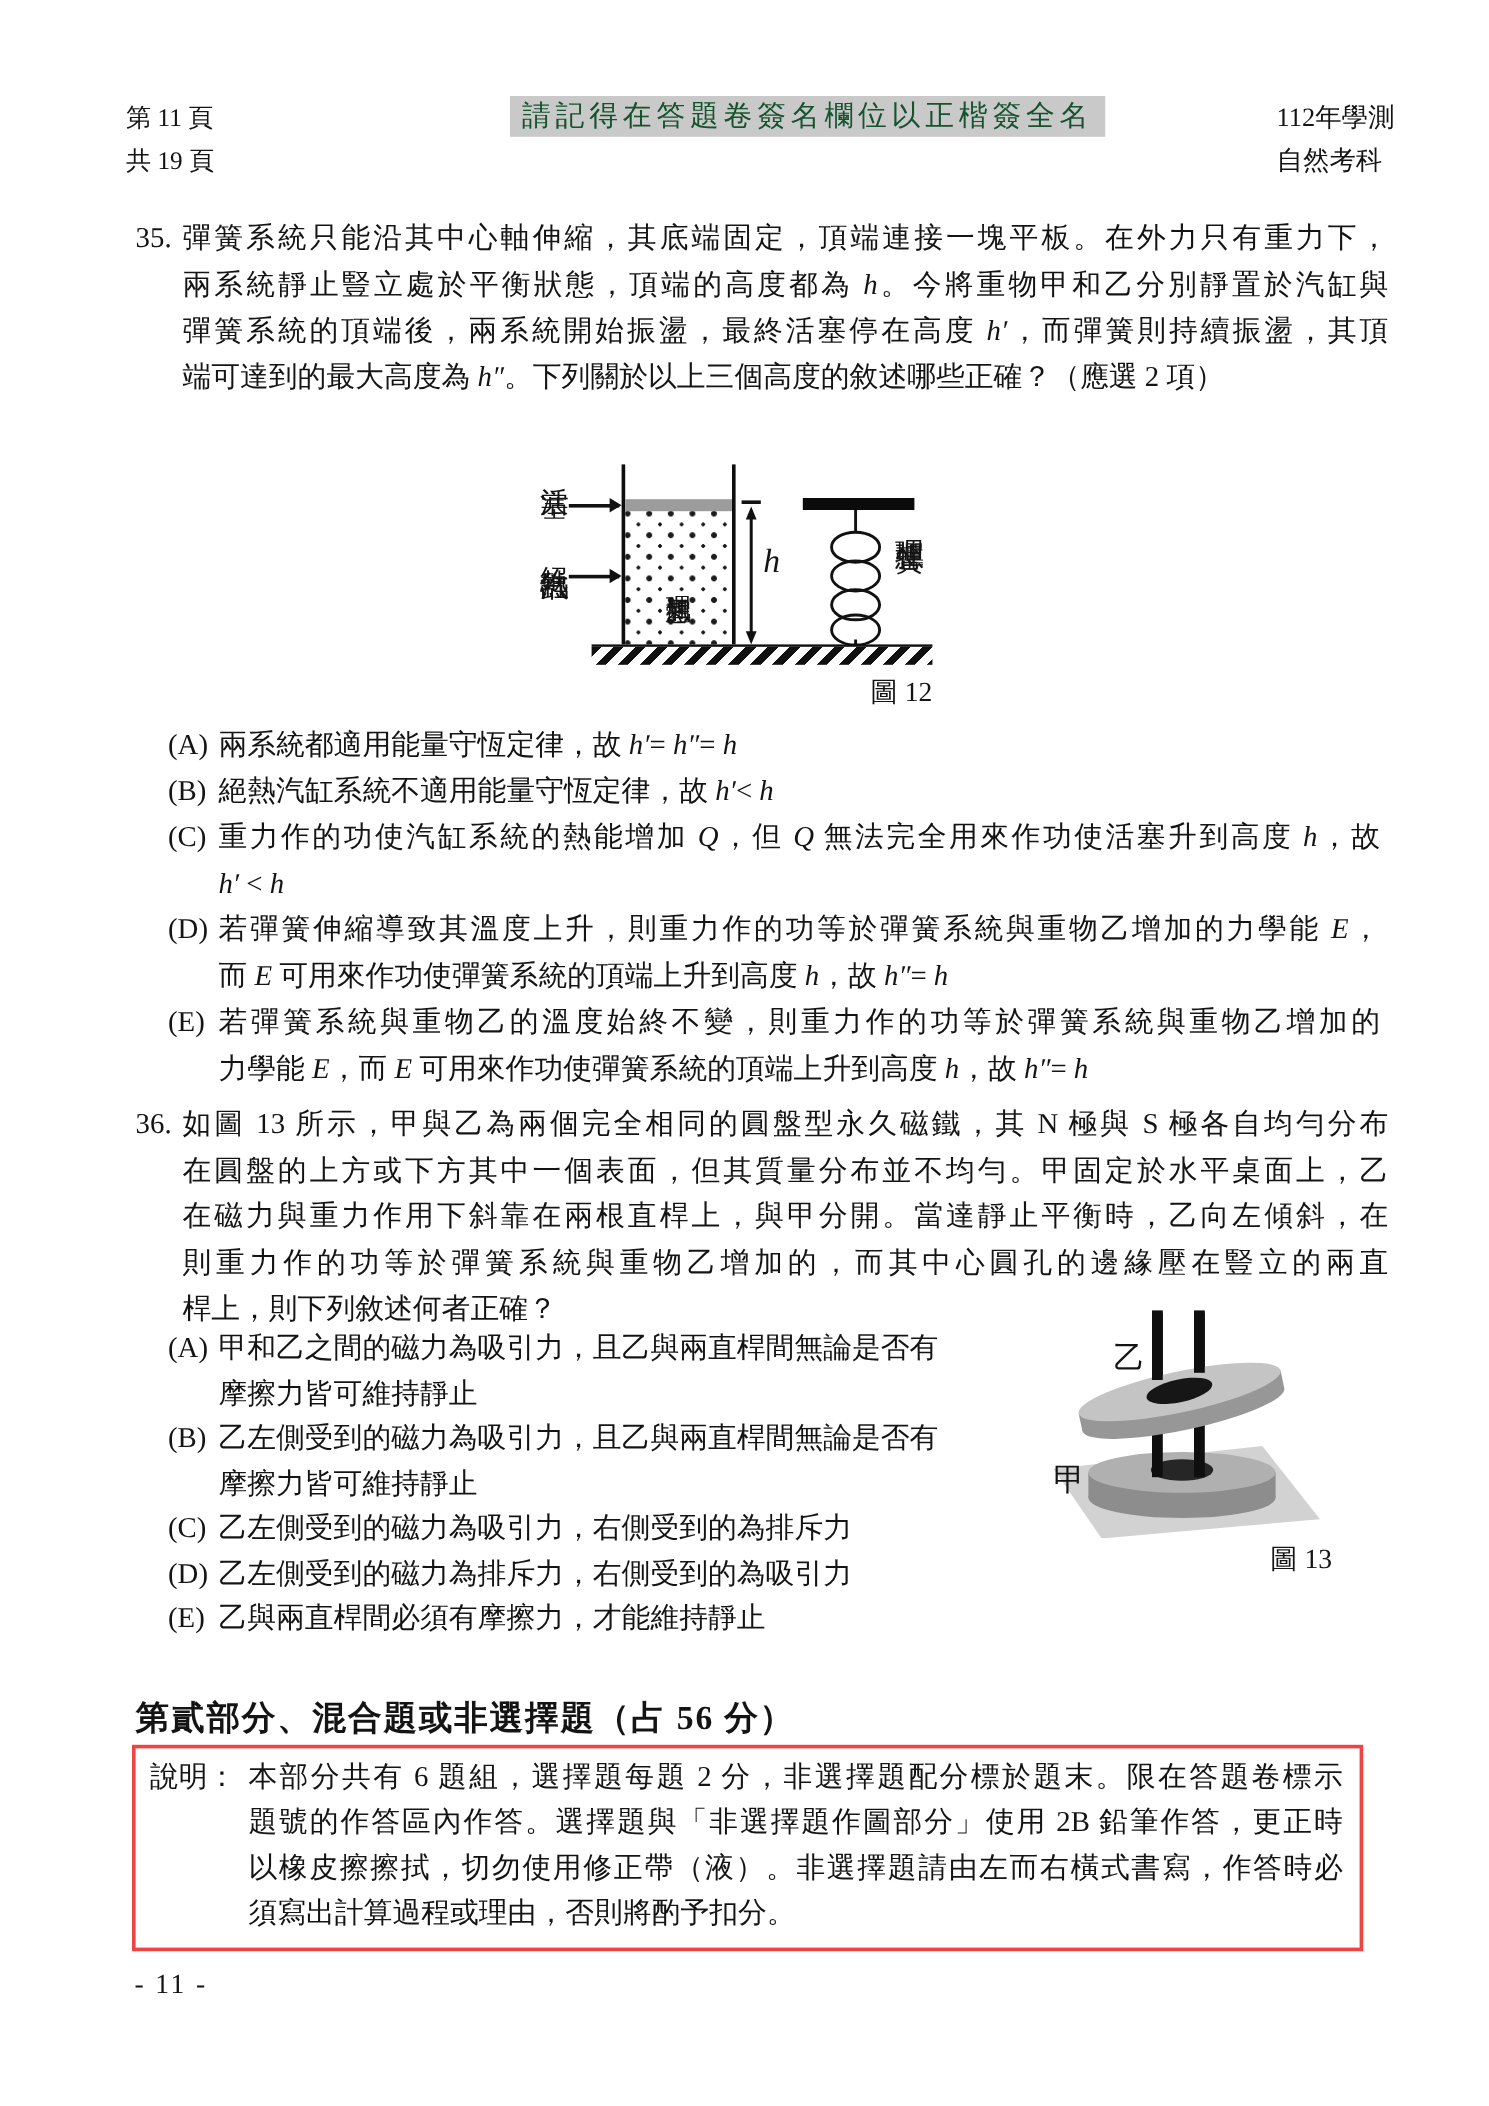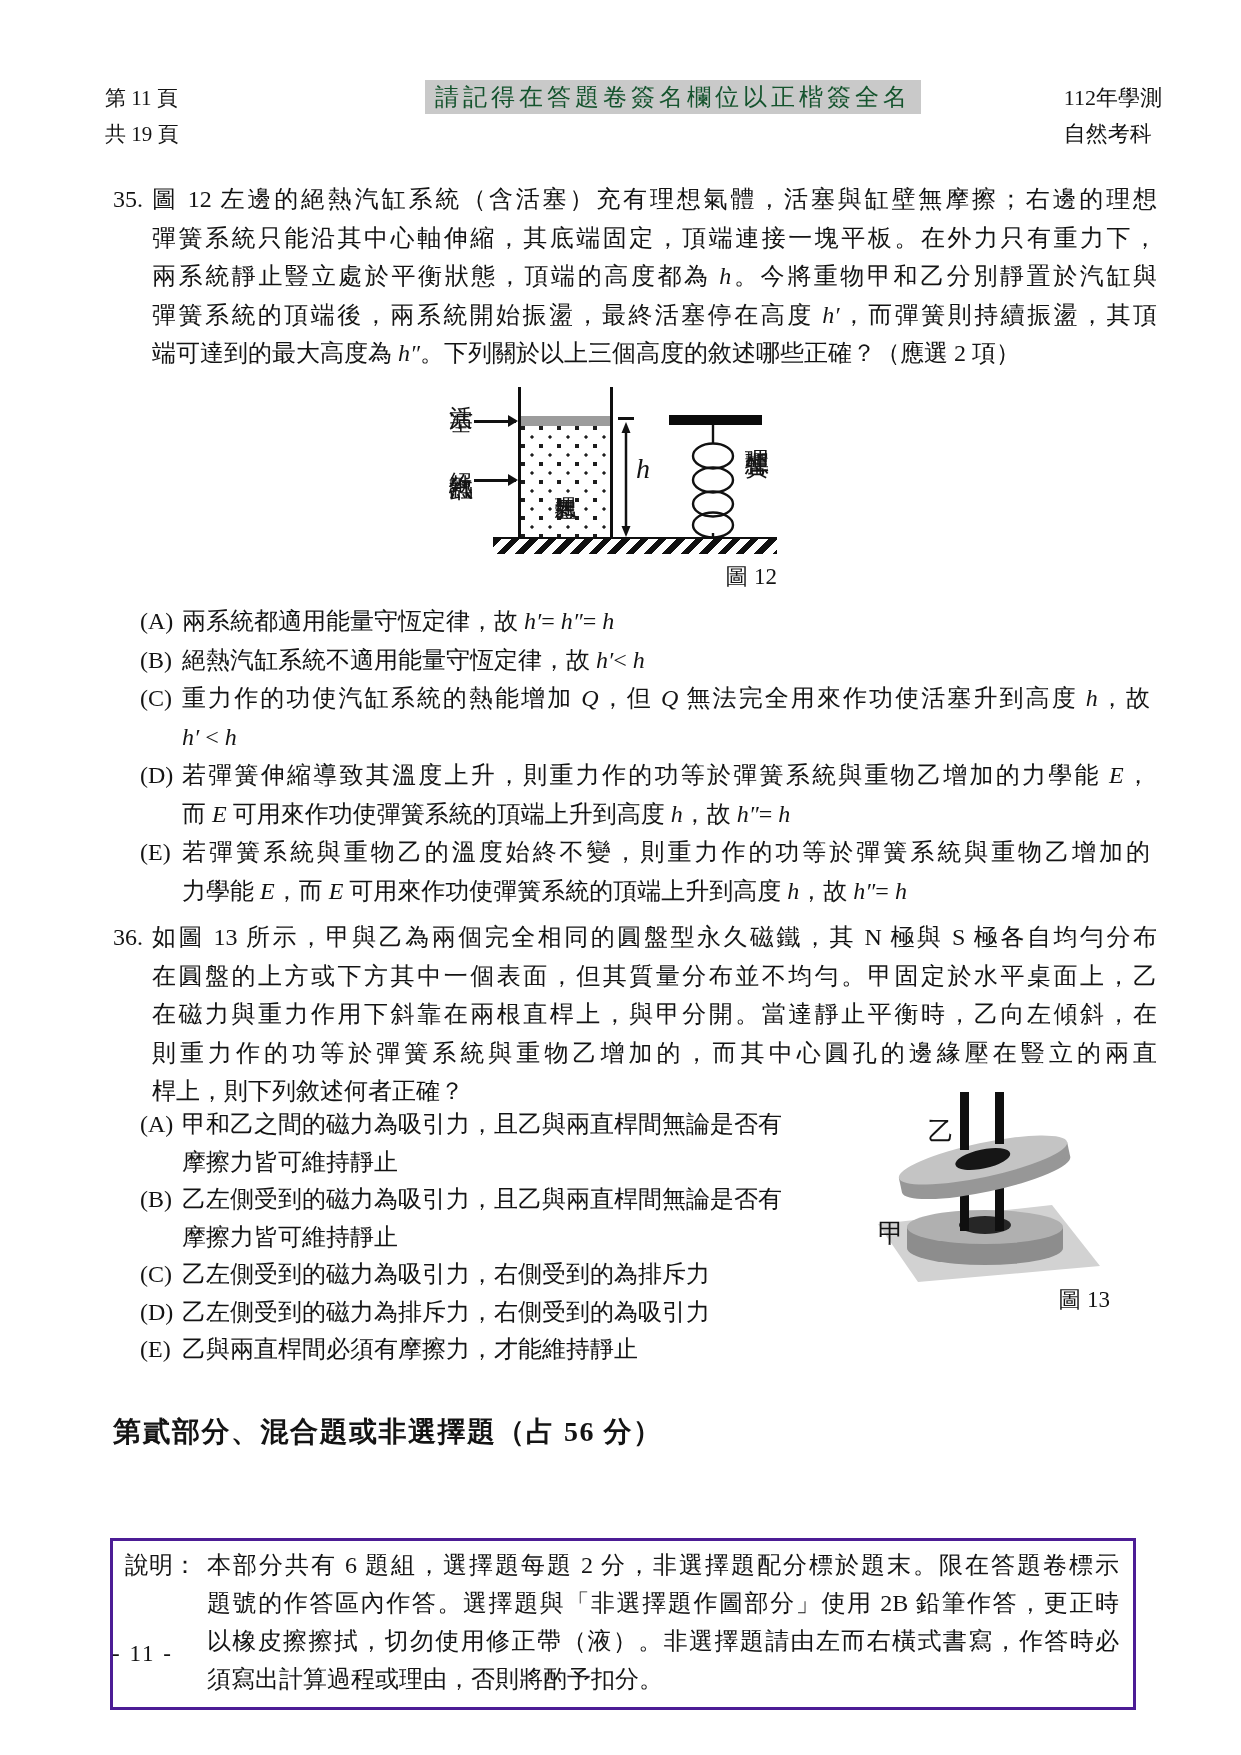--- a/index.html
+++ b/index.html
@@ -66,21 +66,21 @@
 
   
   .fig13 { left:790px; top:1072px; width:360px; height:250px; }
   .fig13 .figcap { position:absolute; left:60px; top:212px; width:260px; }
   .fig13 svg { position:absolute; left:0; top:0; }
   .fig13 text { font-size:26px; fill:#141414; font-family:"Liberation Serif","DejaVu Serif",serif; }
 
   
   .sec-title { left:113px; top:1413px; font-size:28px; font-weight:bold; letter-spacing:1.5px; }
   .note-box {
-    left:110px; top:1538px; width:1000px; border:3px solid #4c1d95;
+    left:110px; top:1454px; width:1000px; border:3px solid #ef4444;
     padding:5px 8px 9px 12px; display:flex;
   }
   .note-label { width:82px; flex:none; font-size:24px; line-height:38px; }
   .note-lines { width:912px; }
   .note-lines .line { line-height:38px; }
   .footer { left:112px; top:1641px; font-size:23px; letter-spacing:2px; }
 </style>
 </head>
 <body>
 
@@ -92,21 +92,20 @@
   </div>
   <div class="abs hdr-notice">請記得在答題卷簽名欄位以正楷簽全名</div>
   <div class="abs hdr-right">
     <div>112年學測</div>
     <div>自然考科</div>
   </div>
 
   <div class="abs q" style="top:180px">
     <span class="qnum">35.</span>
     <div class="qbody">
-      <div class="line fill">圖 12 左邊的絕熱汽缸系統（含活塞）充有理想氣體，活塞與缸壁無摩擦；右邊的理想</div>
       <div class="line fill">彈簧系統只能沿其中心軸伸縮，其底端固定，頂端連接一塊平板。在外力只有重力下，</div>
       <div class="line fill">兩系統靜止豎立處於平衡狀態，頂端的高度都為 <i class="mvar">h</i>。今將重物甲和乙分別靜置於汽缸與</div>
       <div class="line fill">彈簧系統的頂端後，兩系統開始振盪，最終活塞停在高度 <i class="mvar">h′</i>，而彈簧則持續振盪，其頂</div>
       <div class="line">端可達到的最大高度為 <i class="mvar">h″</i>。下列關於以上三個高度的敘述哪些正確？（應選 2 項）</div>
     </div>
   </div>
 
   <div class="abs fig12">
     <div class="vt" style="left:10px; top:2px;">活塞</div>
     <div class="arr" style="left:36px; top:35px; width:42px;"></div>

